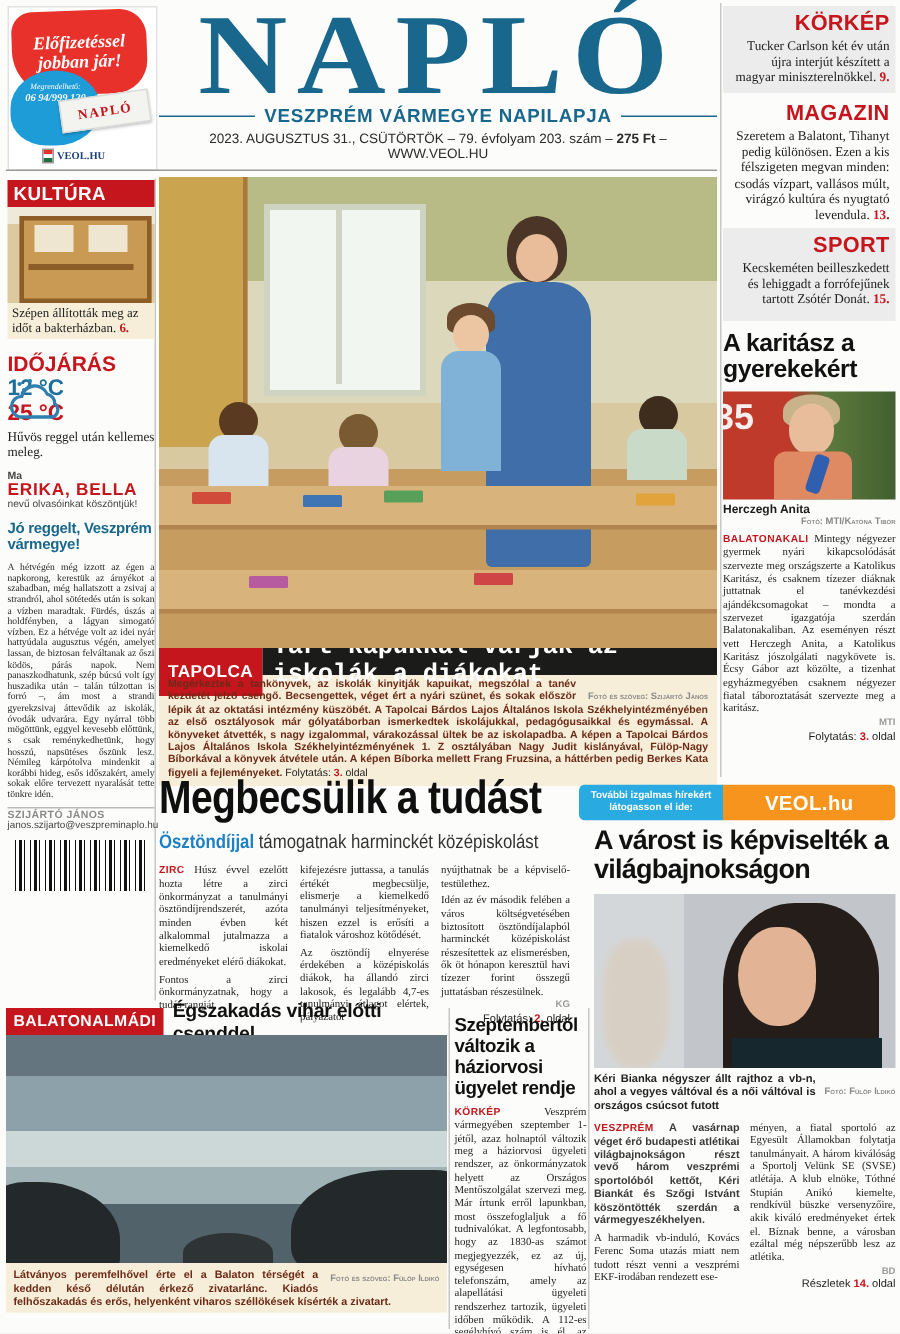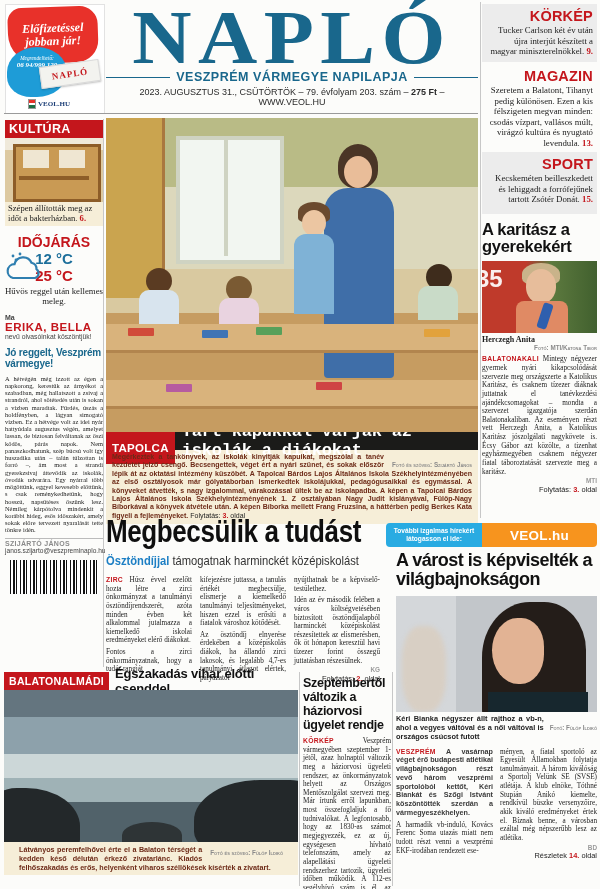--- a/index.html
+++ b/index.html
@@ -46,37 +46,37 @@
 
   
   .kar{left:482px;top:221px;width:115px;}
   .kar-h{font-family:"Liberation Sans",sans-serif;font-weight:bold;font-size:16.5px;line-height:1.04;color:#111;letter-spacing:-.3px;}
   .kar-photo{position:relative;margin-top:6px;width:115px;height:72px;overflow:hidden;background:linear-gradient(90deg,#bf3a2b 0 38%,#9b4c33 45%,#5d7a3f 60%,#41602e 100%);}
   .kar-digits{position:absolute;left:-6px;top:6px;color:rgba(255,255,255,.92);font-family:"Liberation Sans",sans-serif;font-weight:bold;font-size:24px;line-height:1;}
   .kar-head{position:absolute;left:44px;top:8px;width:30px;height:34px;background:#e7bd9b;border-radius:50% 50% 46% 46%;}
   .kar-hair{position:absolute;left:40px;top:2px;width:38px;height:22px;background:#c9b38a;border-radius:50% 50% 30% 30%;}
   .kar-top{position:absolute;left:34px;top:40px;width:52px;height:32px;background:#e08a64;border-radius:8px 8px 0 0;}
   .kar-mic{position:absolute;left:58px;top:42px;width:10px;height:26px;background:#2f5fae;transform:rotate(18deg);border-radius:3px;}
-  .kar-name{font-family:Liberation Serif, serif;font-weight:bold;font-size:8px;margin-top:2px;}
+  .kar-name{font-family:Liberation Sans, sans-serif;font-weight:bold;font-size:8px;margin-top:2px;}
   .credit{font-family:"Liberation Sans",sans-serif;font-size:6.3px;color:#8a8a8a;font-variant:small-caps;font-weight:bold;}
   .t-right{text-align:right;}
   .body{font-size:7.2px;line-height:1.2;text-align:justify;}
   .loc{color:#c4161c;font-weight:bold;font-family:"Liberation Sans",sans-serif;font-size:6.8px;letter-spacing:.3px;}
   .byline{text-align:right;color:#9a9a9a;font-weight:bold;font-family:"Liberation Sans",sans-serif;font-size:6.4px;margin-top:1px;}
   .cont{text-align:right;font-family:"Liberation Sans",sans-serif;font-size:7.4px;margin-top:1px;}
 
   
   .left-rail{left:5px;top:120px;width:98px;}
   .kult-label{background:#c4161c;color:#fff;font-family:"Liberation Sans",sans-serif;font-weight:bold;
               font-size:12.5px;padding:2px 4px;letter-spacing:.3px;}
   .kult-photo{width:98px;height:64px;position:relative;overflow:hidden;
       background:linear-gradient(180deg,#efe9da 0 18%,#ddc9a0 18% 100%);}
   .cab{position:absolute;background:#b4803e;}
   .kult-cap{background:#f6eed8;font-size:8.6px;line-height:1.15;padding:2px 3px;}
-  .wx{margin-top:8px;text-align:center;position:relative;}
+  .wx{margin-top:8px;text-align:left;position:relative;}
   .wx-title{font-family:"Liberation Sans",sans-serif;font-weight:bold;color:#c4161c;font-size:14px;}
   .wx-low{font-family:"Liberation Sans",sans-serif;font-weight:bold;color:#1d6f9b;font-size:15px;}
   .wx-high{font-family:"Liberation Sans",sans-serif;font-weight:bold;color:#c4161c;font-size:15px;}
   .wx-note{font-size:8.8px;line-height:1.15;margin-top:2px;}
   .cloud{position:absolute;left:0;top:18px;}
   .nameday{margin-top:8px;}
   .nd-ma{font-family:"Liberation Sans",sans-serif;font-size:7px;font-weight:bold;color:#444;}
   .nd-names{font-family:"Liberation Sans",sans-serif;font-weight:bold;color:#c4161c;font-size:11.5px;letter-spacing:.5px;}
   .nd-suffix{font-family:"Liberation Sans",sans-serif;font-size:6.8px;color:#444;}
   .morning-title{font-family:"Liberation Sans",sans-serif;font-weight:bold;color:#19678c;font-size:10px;line-height:1.08;margin-top:8px;letter-spacing:-.2px;}
@@ -129,21 +129,21 @@
   .storm{left:4px;top:672px;width:294px;}
   .storm-bar{display:flex;align-items:stretch;height:18px;}
   .storm-label{background:#c4161c;color:#fff;font-family:"Liberation Sans",sans-serif;font-weight:bold;
                font-size:10.5px;display:flex;align-items:center;padding:0 5px;letter-spacing:.3px;}
   .storm-head{flex:1;color:#111;font-family:"Liberation Sans",sans-serif;font-weight:bold;font-size:13px;
               display:flex;align-items:center;padding:0 6px;letter-spacing:-.2px;}
   .storm-photo{position:relative;width:294px;height:152px;overflow:hidden;
      background:linear-gradient(180deg,#64757f 0 18%,#8da1ab 18% 42%,#ccd7d8 42% 58%,#9fb2b6 58% 74%,#51626a 74% 100%);}
   .rock{position:absolute;background:#23282a;}
   .storm-cap{background:#f6eed8;color:#6d2a17;font-family:"Liberation Sans",sans-serif;font-weight:bold;
-             font-size:7.2px;line-height:1.25;text-align:justify;padding:3px 15px;}
+             font-size:7.2px;line-height:1.25;text-align:justify;padding:3px 5px;}
 
   
   .duty{left:303px;top:676px;width:88px;}
   .duty-head{font-family:"Liberation Sans",sans-serif;font-weight:bold;font-size:12.5px;line-height:1.12;color:#111;letter-spacing:-.3px;}
   .duty-body{margin-top:5px;}
 
   
   .veol{left:386px;top:523px;width:211px;height:24px;display:flex;border-radius:4px;overflow:hidden;}
   .veol-blue{background:#29abe2;color:#fff;font-family:"Liberation Sans",sans-serif;font-weight:bold;
              font-size:6.6px;line-height:1.15;width:96px;display:flex;align-items:center;justify-content:center;text-align:center;padding:0 3px;box-sizing:border-box;}

